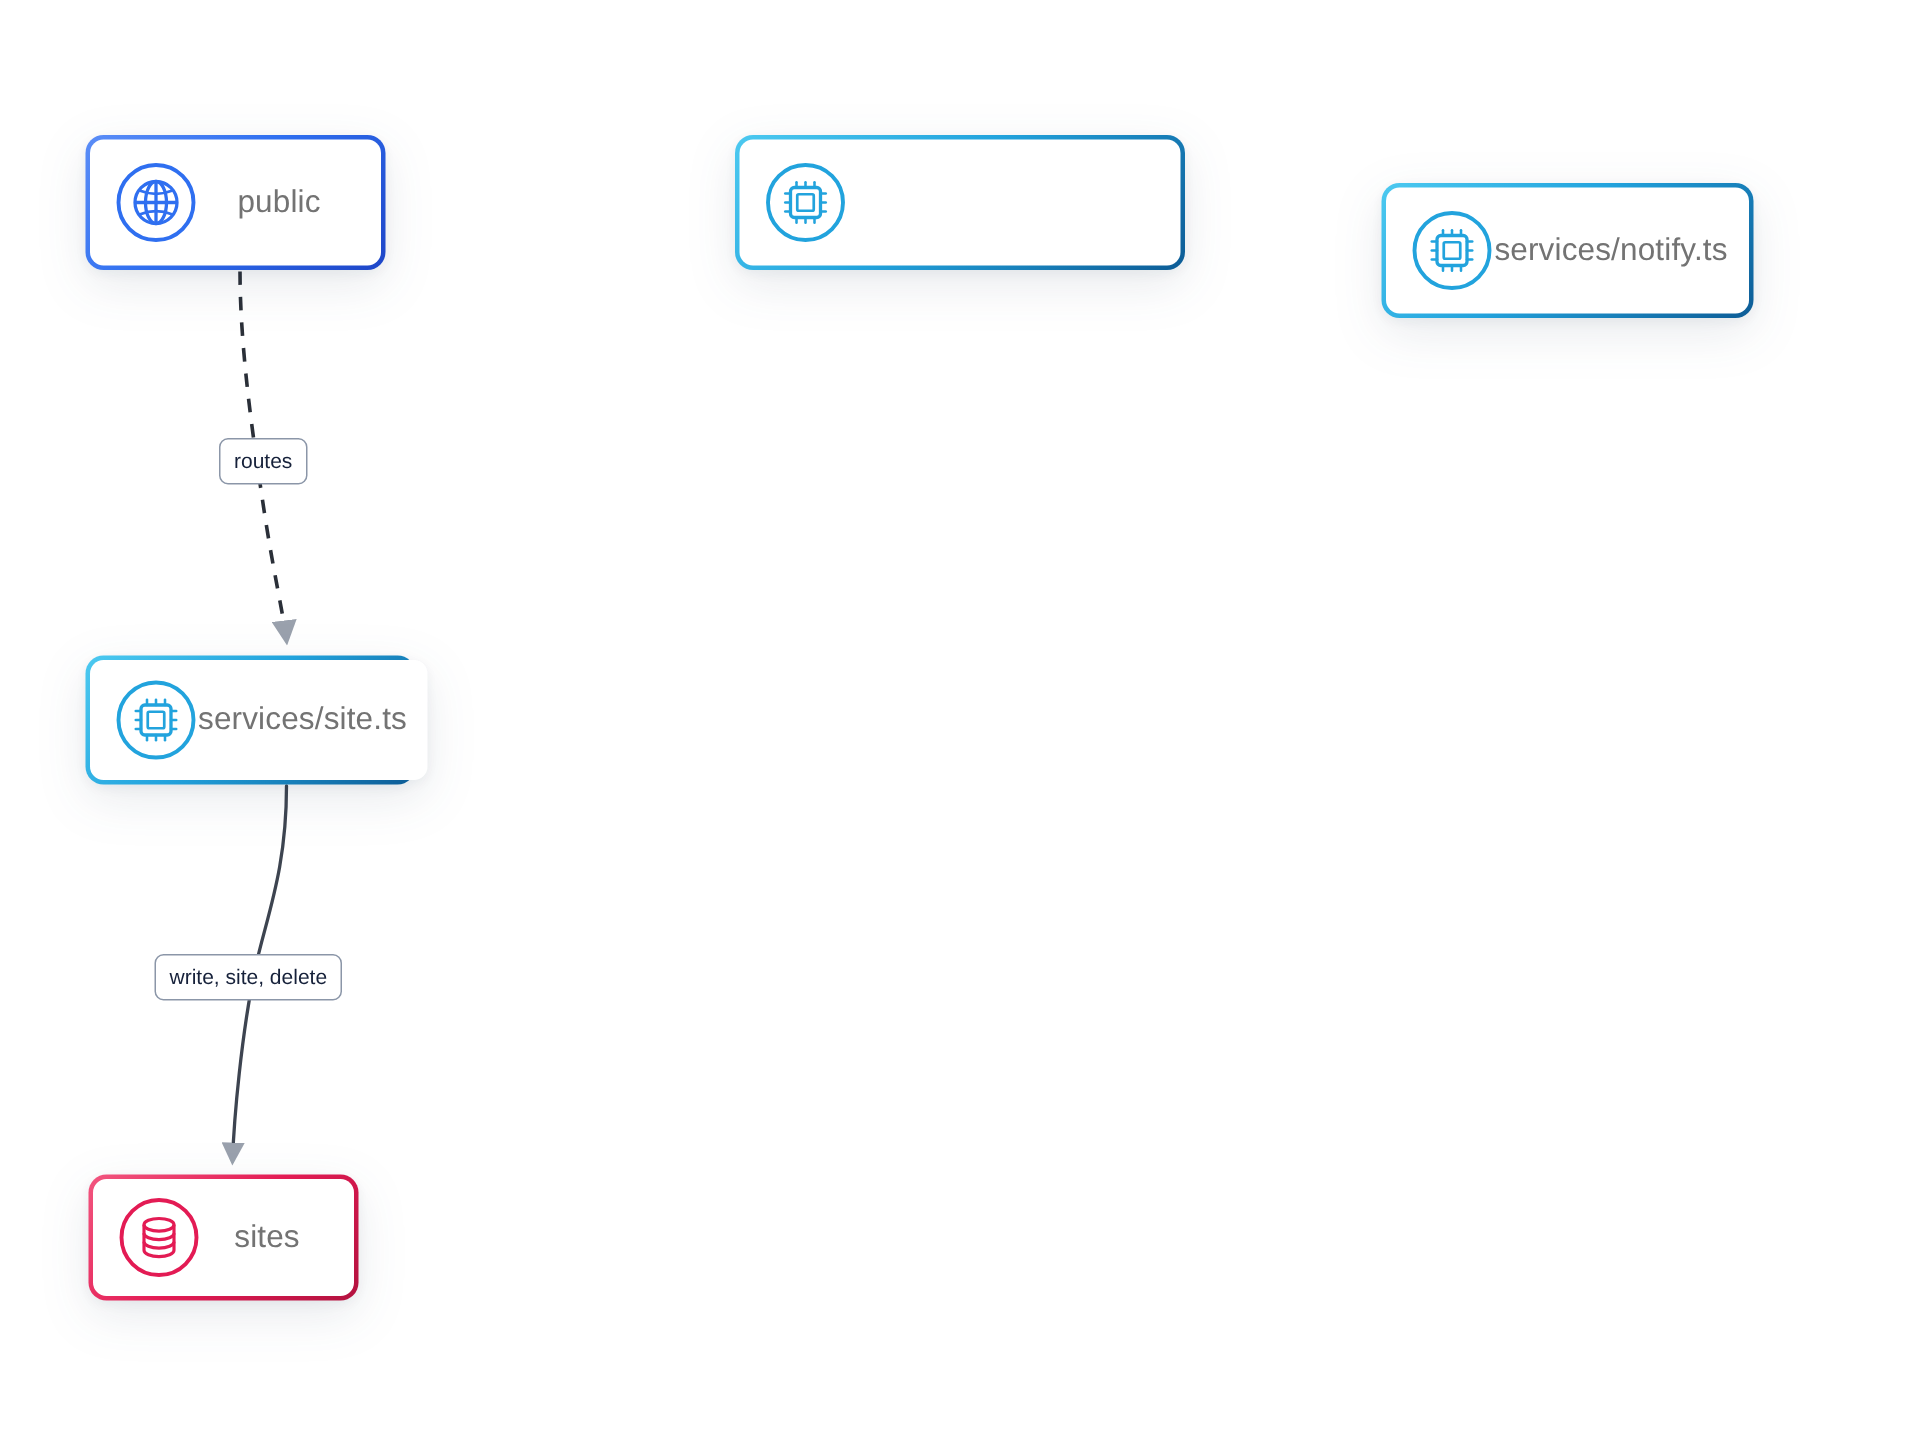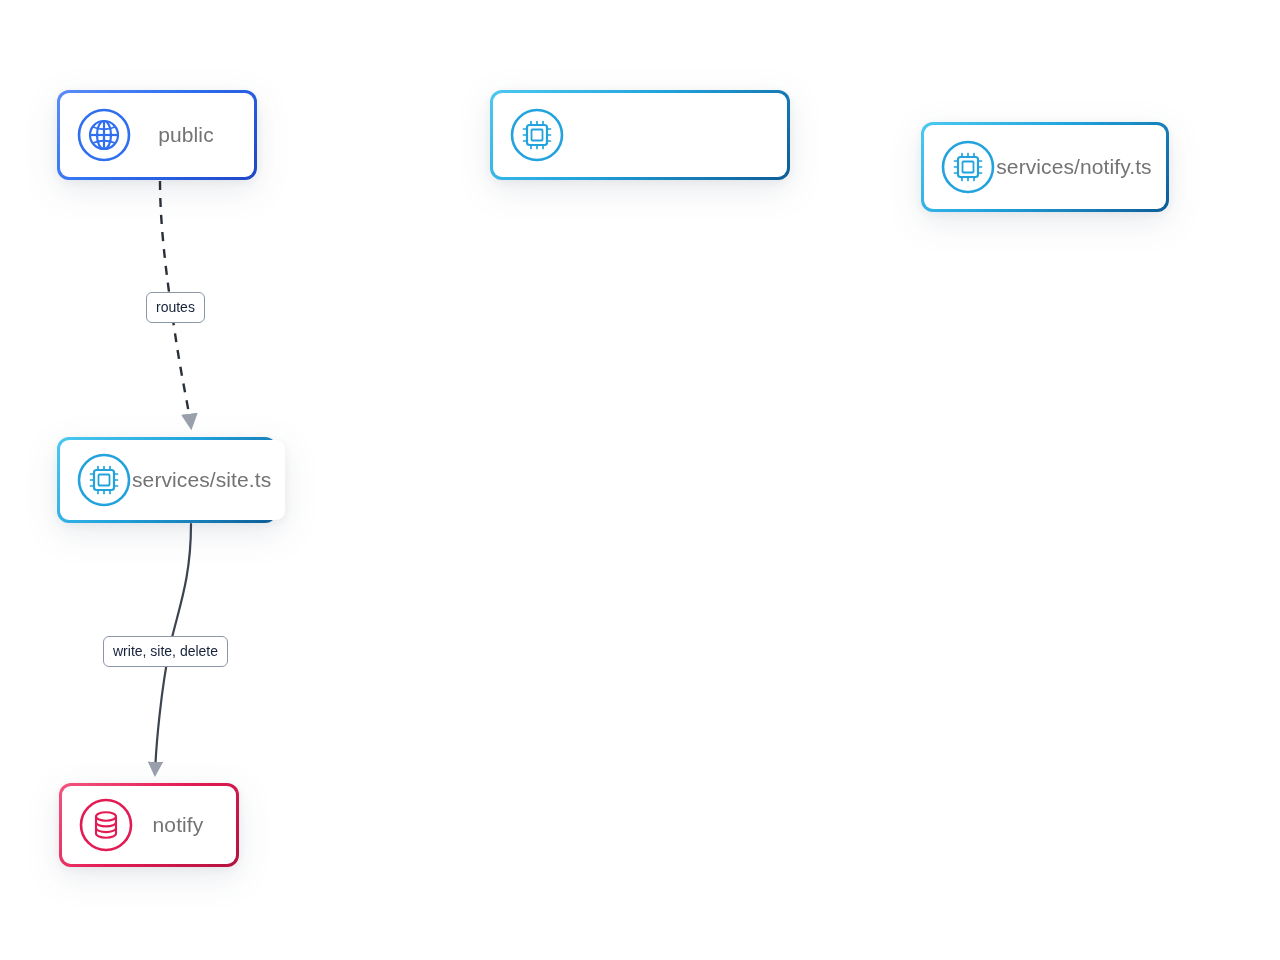--- a/index.html
+++ b/index.html
@@ -211,21 +211,21 @@
         <svg width="56" height="56" viewBox="0 0 56 56" xmlns="http://www.w3.org/2000/svg">
           <circle cx="28" cy="28" r="25" fill="none" stroke="#e31b54" stroke-width="2.6"></circle>
           <g fill="none" stroke="#e31b54" stroke-width="2.1">
             <ellipse cx="28" cy="19.5" rx="10" ry="4.2"></ellipse>
             <path d="M 18,19.5 L 18,36.5 C 18,38.8 22.5,40.7 28,40.7 C 33.5,40.7 38,38.8 38,36.5 L 38,19.5"></path>
             <path d="M 18,25.2 C 18,27.5 22.5,29.4 28,29.4 C 33.5,29.4 38,27.5 38,25.2"></path>
             <path d="M 18,30.9 C 18,33.2 22.5,35.1 28,35.1 C 33.5,35.1 38,33.2 38,30.9"></path>
           </g>
         </svg>
       </span>
-      <span class="node-label">notify</span>
+      <span class="node-label">sites</span>
     </div>
   </div>
 
   <div class="edge-label" style="left:146px; top:292px;">routes</div>
 
   <div class="edge-label" style="left:103px; top:636px;">write, site, delete</div>
 
 </div>
 
 </body></html>

